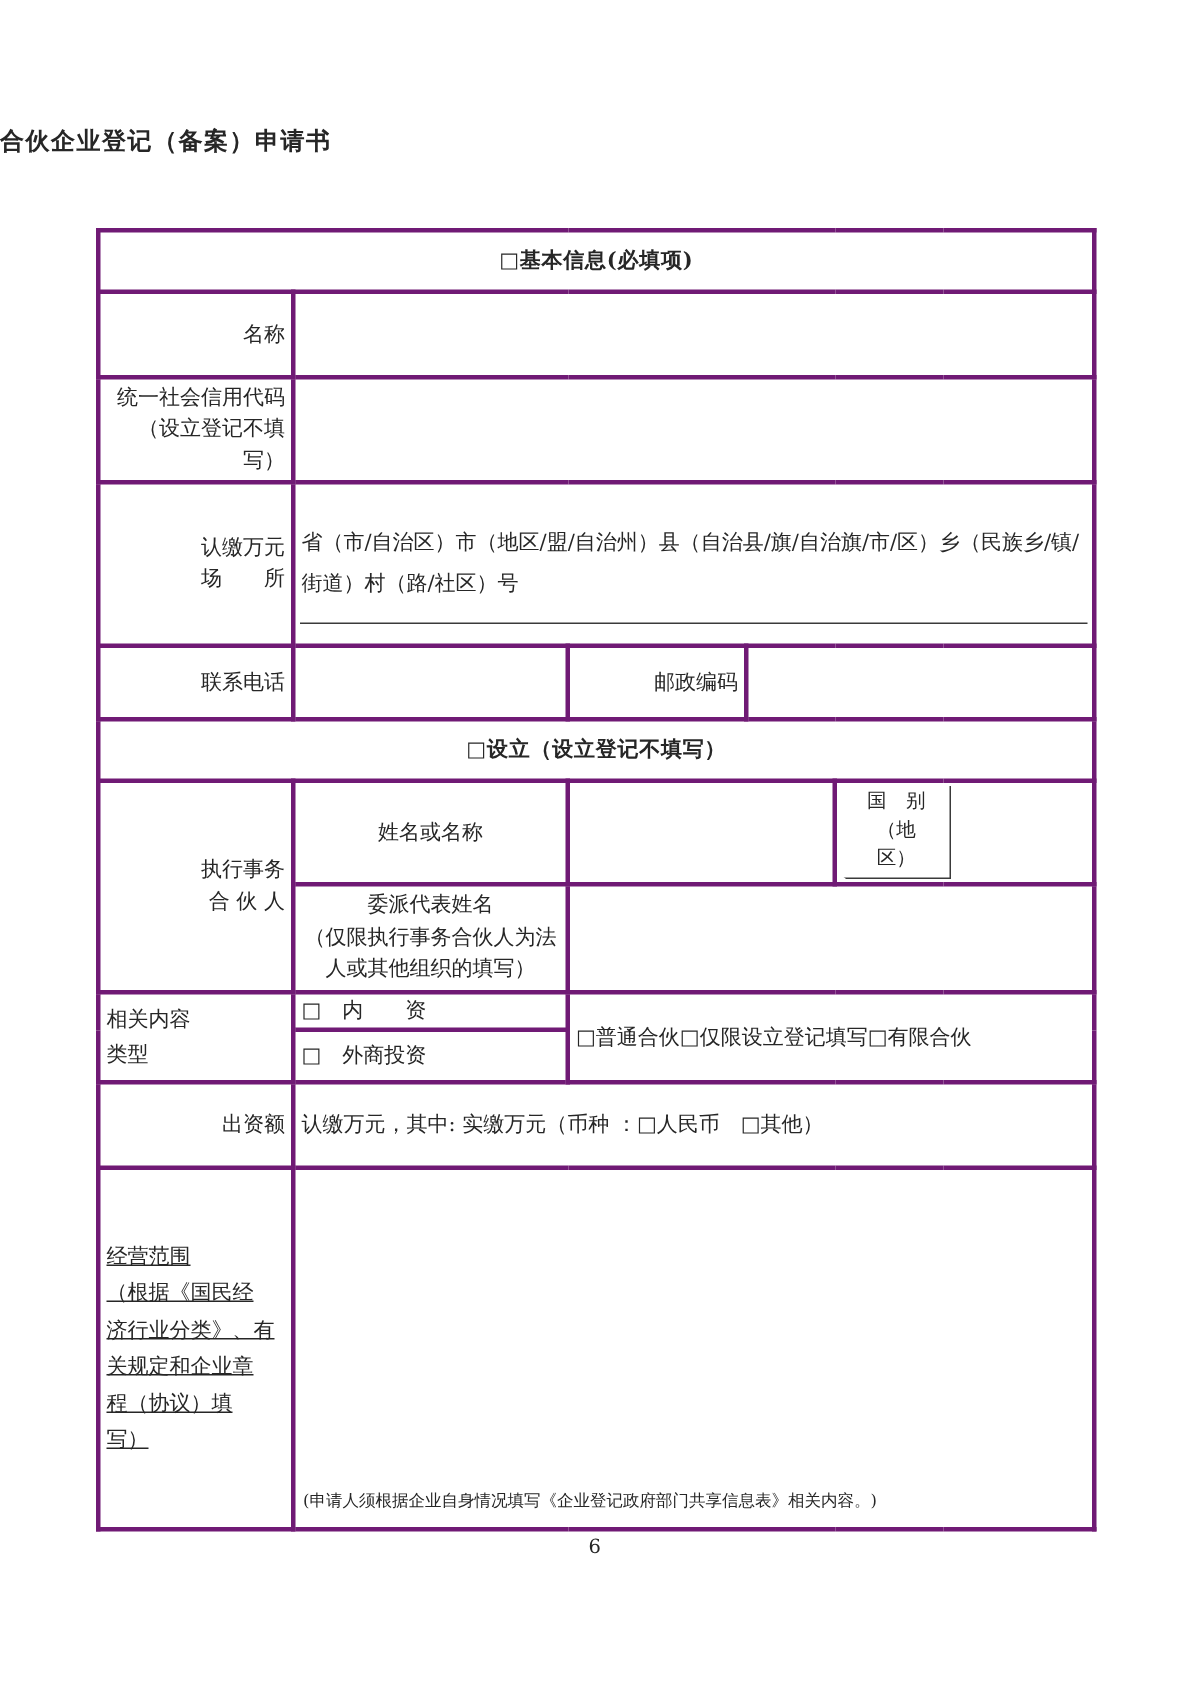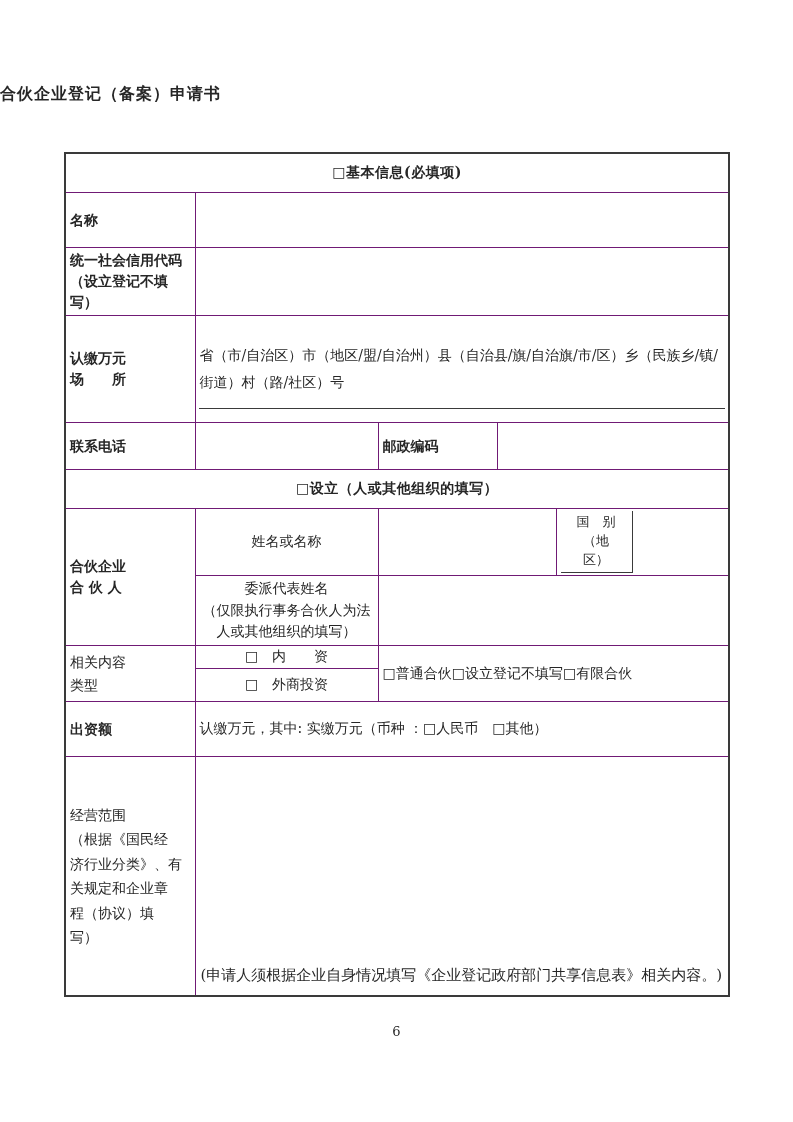--- a/index.html
+++ b/index.html
@@ -12,63 +12,63 @@
     position:absolute;top:84px;left:0;width:100%;
     text-align:left;font-size:16px;font-weight:bold;
     letter-spacing:1px;margin:0;
   }
   table.form{
     position:absolute;left:64px;top:152px;width:665px;
     border-collapse:collapse;table-layout:fixed;
     border:2px solid #3a3a3a;
   }
   table.form td{
-    border:1px solid #701a75;
+    border:3px solid #701a75;
     font-size:14px;
     vertical-align:middle;
     padding:2px 4px;
     overflow:hidden;
   }
   td.sec{
     text-align:center;font-weight:bold;font-size:16px;
     letter-spacing:.5px;border-bottom-width:2px;
   }
   td.sec2{border-top-width:2px;}
   td.lbl{
-    text-align:left;white-space:pre-line;line-height:1.5;font-weight:bold;
+    text-align:right;white-space:pre-line;line-height:1.5;
   }
   td.small{font-size:13px;}
   td.addr{
     position:relative;vertical-align:top;
     padding:10px 8px 0 8px;line-height:1.9;
   }
   .fill-line{
     position:absolute;left:3px;right:3px;bottom:13px;
     border-bottom:1px solid #3a3a3a;height:0;
   }
   td.center{text-align:center;}
   td.nest{padding:0;vertical-align:top;border-radius:11px;}
   .country-box{
     width:71px;height:61px;
     border-right:1px solid #3a3a3a;border-bottom:1px solid #3a3a3a;
     display:flex;align-items:center;justify-content:center;
     text-align:center;white-space:pre-line;font-size:13px;line-height:1.45;
   }
   td.delegate{white-space:pre-line;text-align:center;line-height:1.55;}
   td.type-lbl{text-align:left;padding-left:30px;white-space:pre-line;line-height:1.6;}
-  td.opt{text-align:center;padding-left:22px;}
+  td.opt{text-align:left;padding-left:22px;}
   td.options{text-align:left;padding-left:12px;}
   td.capital{text-align:left;padding-left:8px;}
   td.scope-lbl{
     text-align:left;padding-left:22px;padding-right:3px;
-    white-space:pre-line;font-size:13px;line-height:1.75;
+    white-space:pre-line;font-size:13px;line-height:1.75;text-decoration:underline;
   }
   td.scope-val{position:relative;}
   .scope-note{
-    position:absolute;left:5px;bottom:10px;font-size:15px;
+    position:absolute;left:5px;bottom:10px;font-size:11px;
     white-space:nowrap;
   }
   .pageno{
     position:absolute;top:1024px;left:0;width:100%;
     text-align:center;font-size:13px;
   }
 </style>
 </head>
 <body>
 
@@ -112,25 +112,25 @@
     </tr>
 
     <tr>
       <td class="lbl" style="height:42px">联系电话</td>
       <td></td>
       <td class="lbl">邮政编码</td>
       <td colspan="3"></td>
     </tr>
 
     <tr>
-      <td colspan="6" class="sec sec2" style="height:34px">□设立（人或其他组织的填写）</td>
+      <td colspan="6" class="sec sec2" style="height:34px">□设立（设立登记不填写）</td>
     </tr>
 
     <tr>
-      <td rowspan="2" class="lbl" style="height:72px">合伙企业
+      <td rowspan="2" class="lbl" style="height:72px">执行事务
 合 伙 人</td>
       <td class="center">姓名或名称</td>
       <td colspan="2"></td>
       <td colspan="2" class="nest">
         <div class="country-box">国　别
 （地
 区）</div>
       </td>
     </tr>
 
@@ -138,21 +138,21 @@
       <td class="delegate small" style="height:54px">委派代表姓名
 （仅限执行事务合伙人为法
 人或其他组织的填写）</td>
       <td colspan="4"></td>
     </tr>
 
     <tr>
       <td rowspan="2" class="type-lbl" style="height:30px">相关内容
 类型</td>
       <td class="opt">□　内　　资</td>
-      <td colspan="4" rowspan="2" class="options">□普通合伙□设立登记不填写□有限合伙</td>
+      <td colspan="4" rowspan="2" class="options">□普通合伙□仅限设立登记填写□有限合伙</td>
     </tr>
 
     <tr>
       <td class="opt" style="height:28px">□　外商投资</td>
     </tr>
 
     <tr>
       <td class="lbl" style="height:50px">出资额</td>
       <td colspan="5" class="capital">认缴万元，其中: 实缴万元（币种 ：□人民币　□其他）</td>
     </tr>

